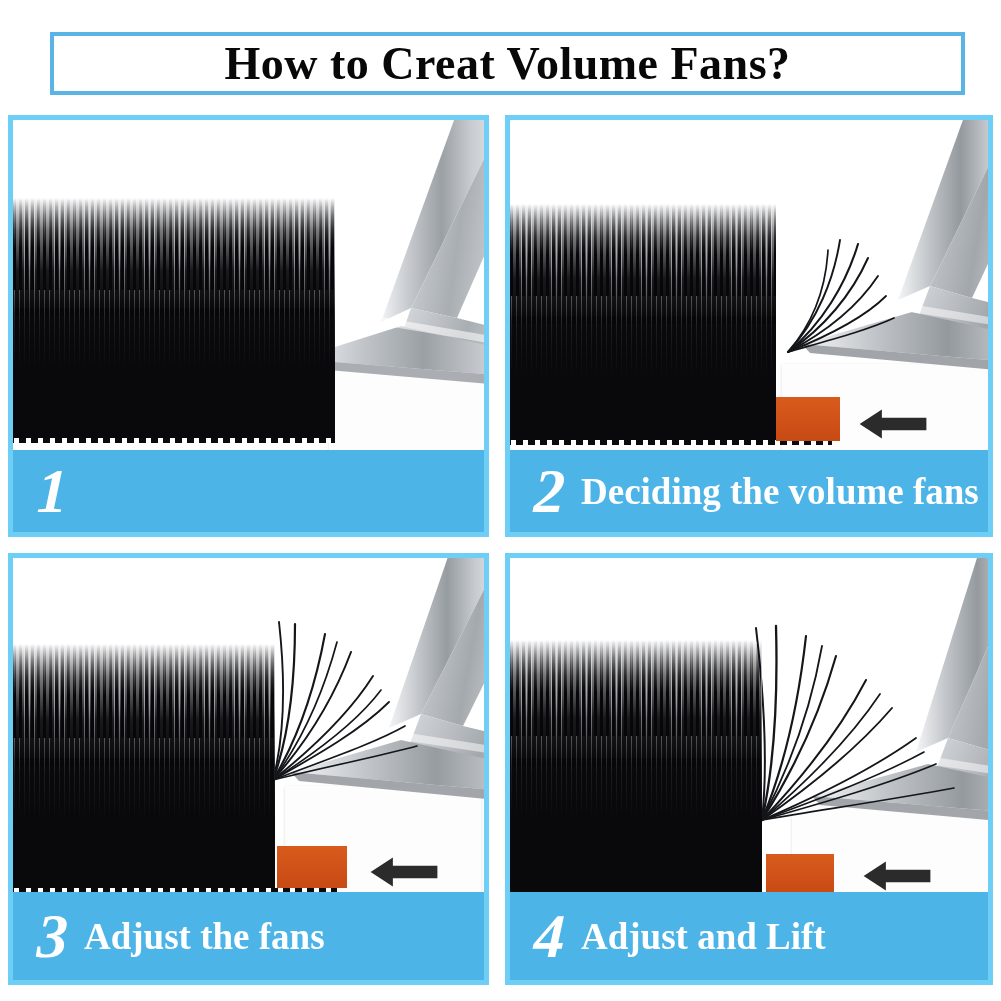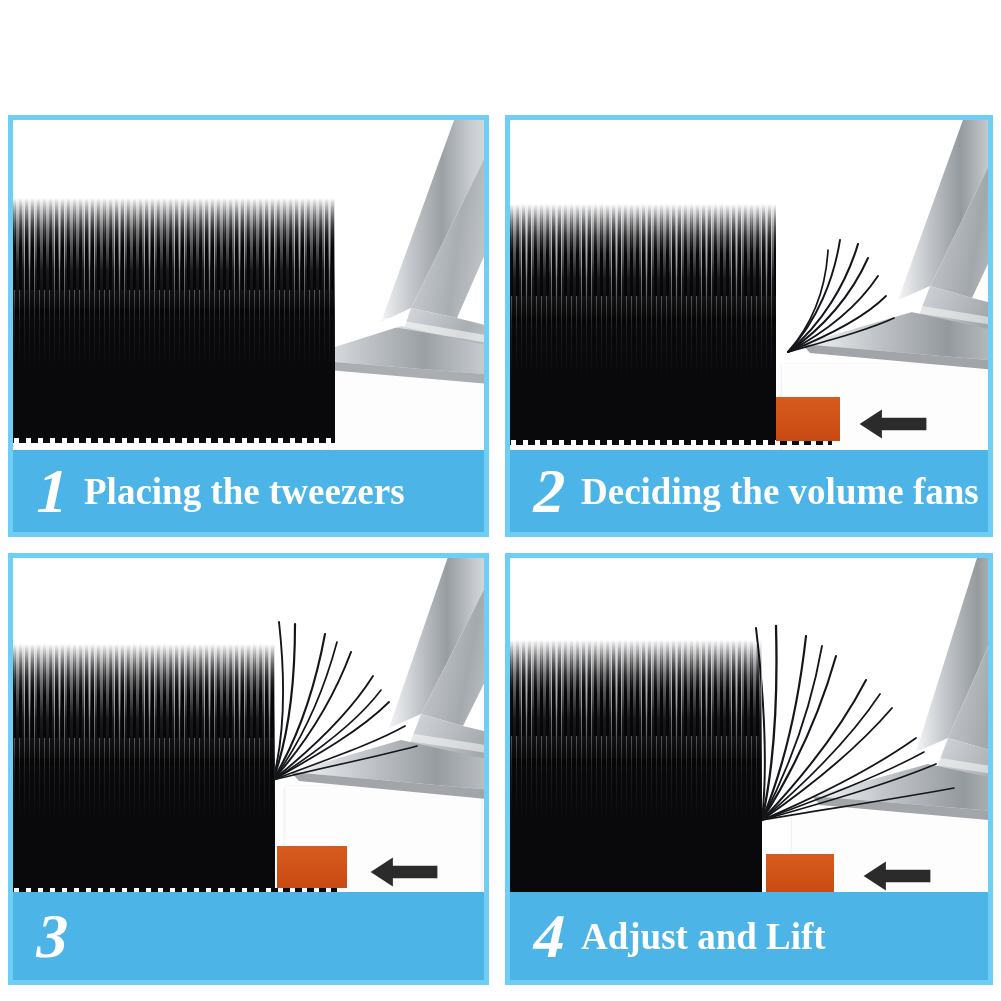--- a/index.html
+++ b/index.html
@@ -79,20 +79,23 @@
   .tweez{position:absolute;}
 
   
   .fan{position:absolute;}
 </style>
 </head>
 <body>
 
 <div id="root">
 
+  <div class="title-box">
+    <div class="title-text">How to Creat Volume Fans?</div>
+  </div>
 
   <div class="panel p1">
     <div class="photo">
       <div class="stage">
 
         <div class="card" style="left:316px;top:240px;width:200px;height:110px;"></div>
 
         <svg class="tweez" viewBox="0 0 300 330" style="left:248px;top:-8px;width:300px;height:330px;">
           <defs>
             <linearGradient id="mg1" x1="0" y1="0" x2="1" y2="0">
@@ -122,21 +125,20 @@
         <div class="lash-body" style="top:188px;width:328px;height:134px;"></div>
         <div class="lash-grad" style="top:78px;width:328px;height:118px;"></div>
         <div class="fibres" style="top:80px;width:328px;height:170px;"></div>
         <div class="tips" style="top:78px;width:328px;height:92px;"></div>
         <div class="dashline" style="top:318px;width:328px;"></div>
 
       </div>
     </div>
     <div class="caption">
       <span class="cap-num">1</span>
-      <span class="cap-label">Placing the tweezers</span>
     </div>
   </div>
 
   <div class="panel p2">
     <div class="photo">
       <div class="stage">
 
         <div class="card" style="left:272px;top:244px;width:210px;height:108px;"></div>
 
         <svg class="tweez" viewBox="0 0 320 340" style="left:252px;top:-14px;width:320px;height:340px;">
@@ -247,20 +249,21 @@
         <div class="orange-tab" style="left:264px;top:288px;width:70px;height:42px;"></div>
 
         <svg class="arrow" viewBox="0 0 100 46" style="left:356px;top:298px;width:70px;height:32px;">
           <path d="M2 23 L34 2 L34 14 L98 14 L98 32 L34 32 L34 44 Z" fill="#2b2b2b"></path>
         </svg>
 
       </div>
     </div>
     <div class="caption">
       <span class="cap-num">3</span>
+      <span class="cap-label">Adjust the fans</span>
     </div>
   </div>
 
   <div class="panel p4">
     <div class="photo">
       <div class="stage">
 
         <div class="card" style="left:282px;top:248px;width:200px;height:104px;"></div>
 
         <svg class="tweez" viewBox="0 0 330 340" style="left:262px;top:-16px;width:330px;height:340px;">

